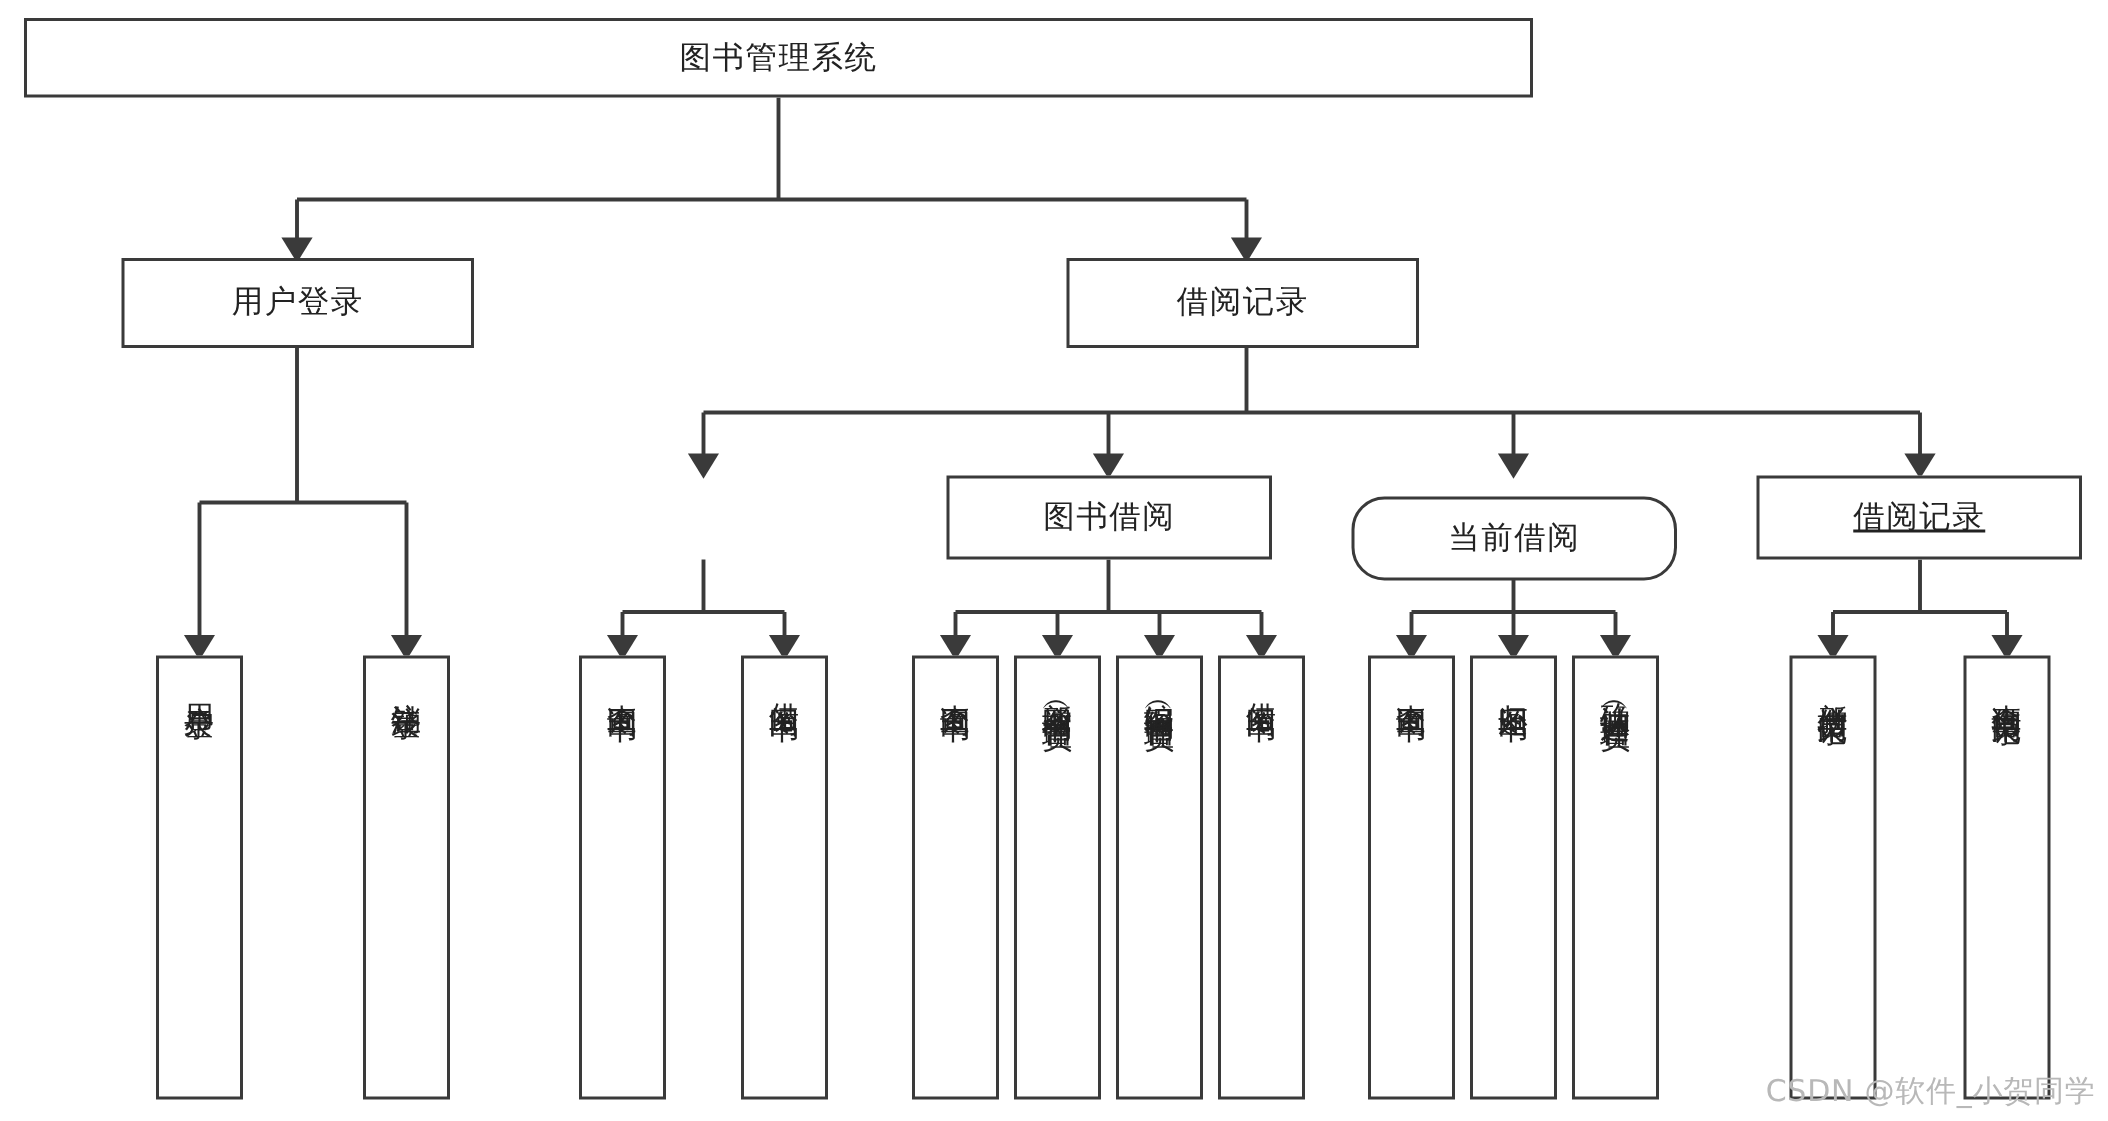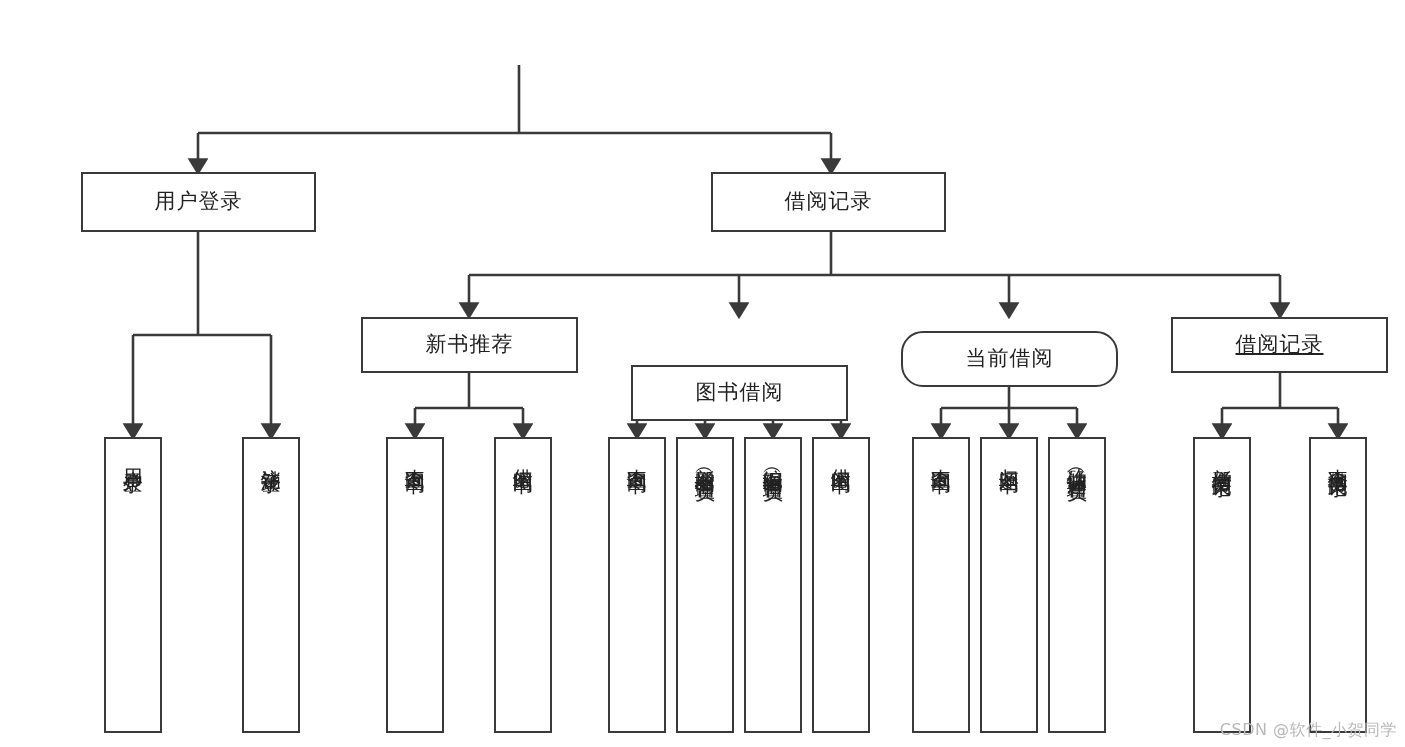--- a/index.html
+++ b/index.html
@@ -57,21 +57,21 @@
     line-height: 1.32;
     letter-spacing: 2px;
     white-space: nowrap;
     color: #222222;
     text-align: left;
   }
   .watermark {
     position: absolute;
     right: 8px;
     bottom: 6px;
-    font-size: 16px;
+    font-size: 20px;
     color: #b8b8b8;
     letter-spacing: 0.5px;
     z-index: 5;
     white-space: nowrap;
   }
 </style>
 </head>
 <body>
 
 <div id="canvas">
@@ -119,34 +119,34 @@
       <path d="M1009,408 L1009,429" marker-end="url(#arrow)"></path>
       <path d="M1077,408 L1077,429" marker-end="url(#arrow)"></path>
 
       <path d="M1280,373 L1280,408"></path>
       <path d="M1222,408 L1338,408"></path>
       <path d="M1222,408 L1222,429" marker-end="url(#arrow)"></path>
       <path d="M1338,408 L1338,429" marker-end="url(#arrow)"></path>
     </g>
   </svg>
 
+  <div class="node root horiz" style="left:16px; top:12px; width:1006px; height:53px;">
+    <span>图书管理系统</span>
+  </div>
 
   <div class="node horiz" style="left:81px; top:172px; width:235px; height:60px;">
     <span>用户登录</span>
   </div>
 
   <div class="node horiz" style="left:711px; top:172px; width:235px; height:60px;">
     <span>借阅记录</span>
   </div>
 
-  <div class="node horiz" style="left:361px; top:317px; width:217px; height:56px;">
-    <span>新书推荐</span>
-  </div>
-
-  <div class="node horiz" style="left:631px; top:317px; width:217px; height:56px;margin-top:48px;">
+
+  <div class="node horiz" style="left:631px; top:317px; width:217px; height:56px;">
     <span>图书借阅</span>
   </div>
 
   <div class="node horiz" style="left:901px; top:331px; width:217px; height:56px;border-radius:22px;">
     <span>当前借阅</span>
   </div>
 
   <div class="node horiz" style="left:1171px; top:317px; width:217px; height:56px;text-decoration:underline;">
     <span>借阅记录</span>
   </div>

